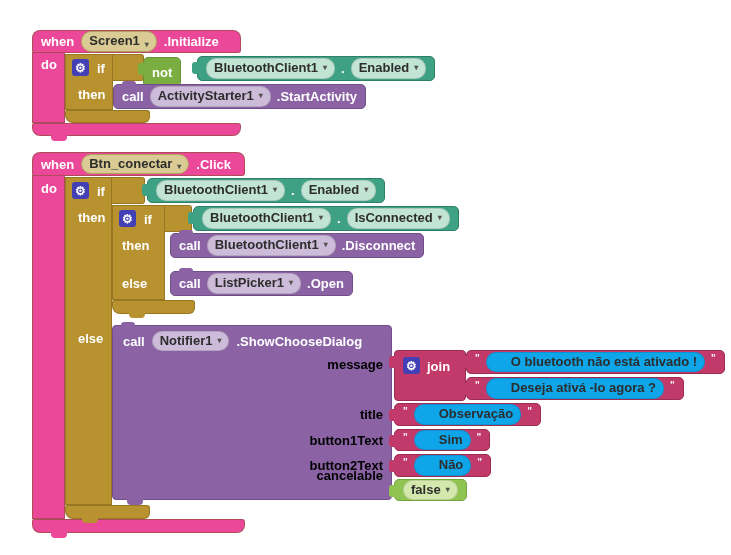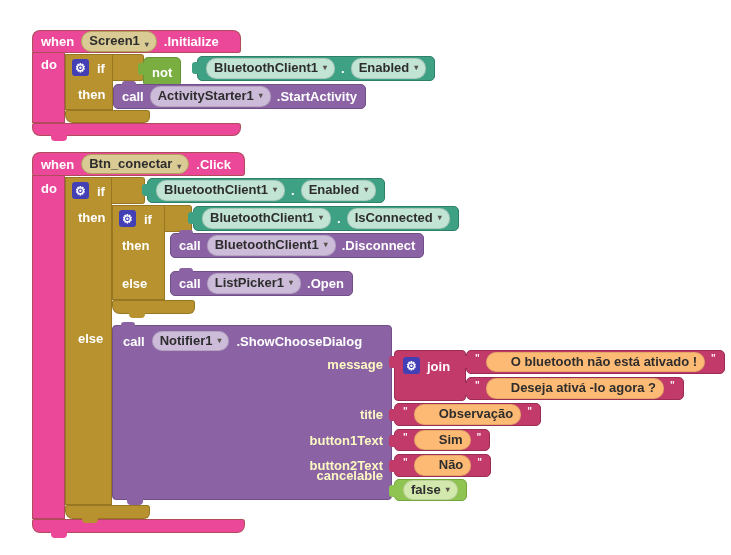--- a/index.html
+++ b/index.html
@@ -24,27 +24,27 @@
   .pur{background:#8B63A4;border:1px solid #714F87;}
   .mag{background:#C23A69;border:1px solid #9B2C54;}
   .grnb{background:#7AAE41;border:1px solid #649335;}
   .grnv{background:#8FC352;border:1px solid #74A63E;}
   
   .fld{display:inline-flex;align-items:center;gap:5px;border-radius:10px;padding:2px 7px;
        font-size:13px;color:#2d2d2d;white-space:nowrap;line-height:1.1;}
   .gfld{background:#DACA93;border:1px solid #B2A05C;align-items:flex-end;}
   .tfld{background:#C2E4D5;border:1px solid rgba(0,0,0,.12);}
   .pfld{background:#CDBBDA;border:1px solid rgba(0,0,0,.12);justify-content:flex-end;}
-  .mfld{background:#fdba74;border:1px solid rgba(0,0,0,.10);padding-left:24px;}
+  .mfld{background:#0ea5e9;border:1px solid rgba(0,0,0,.10);padding-left:24px;}
   .nfld{background:#D3E8AC;border:1px solid rgba(0,0,0,.10);text-align:right;}
   .arr{font-size:8px;color:#55524a;line-height:1;}
   .gear{width:17px;height:17px;border-radius:3px;background:#4340B6;color:#fff;display:inline-flex;
         align-items:center;justify-content:center;font-size:12px;flex:none;line-height:1;}
   .q{color:#fff;font-size:10px;line-height:1;align-self:flex-start;margin-top:3px;opacity:.95;}
-  .plabel{position:absolute;right:8px;color:#fef9c3;font-size:13px;white-space:nowrap;}
+  .plabel{position:absolute;right:8px;color:#000000;font-size:13px;white-space:nowrap;}
 </style>
 </head>
 <body>
 
 <div id="canvas">
 
   <div class="abs g1 hdr" style="left:32px;top:30px;width:209px;height:23px">
     <span class="lbl">when</span>
     <span class="fld gfld">
       <span>Screen1</span>

